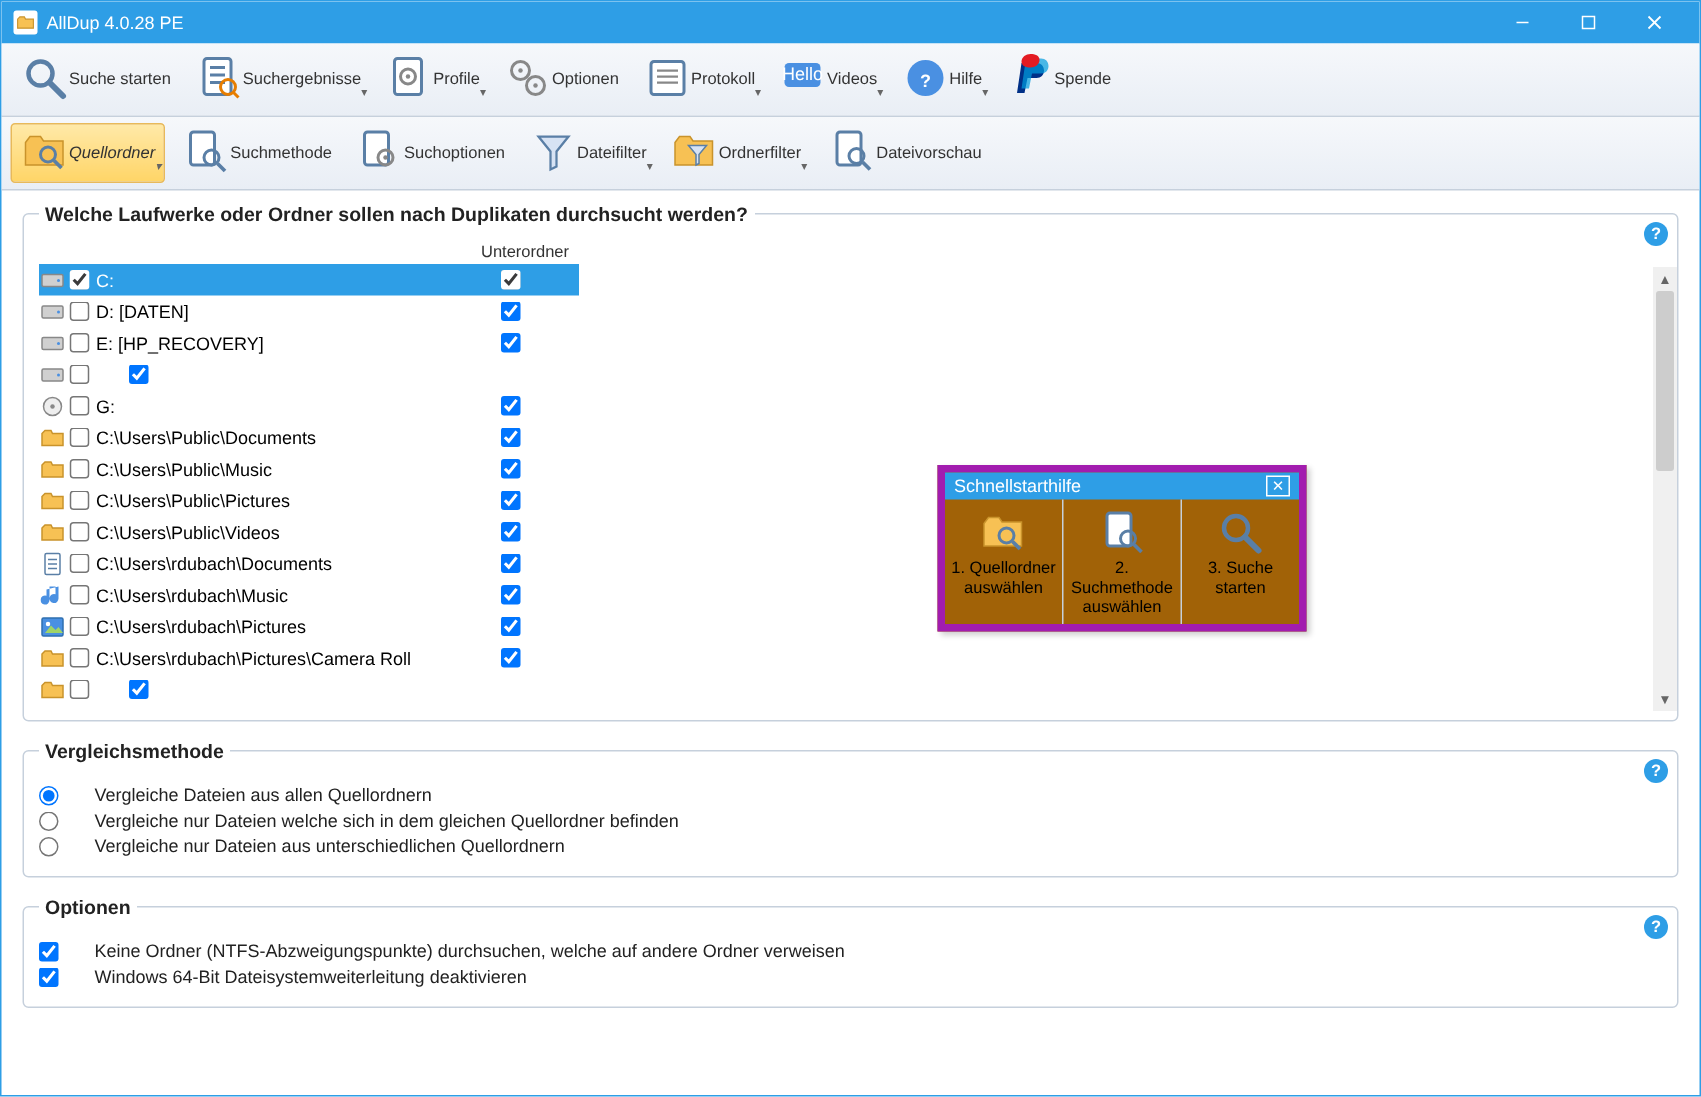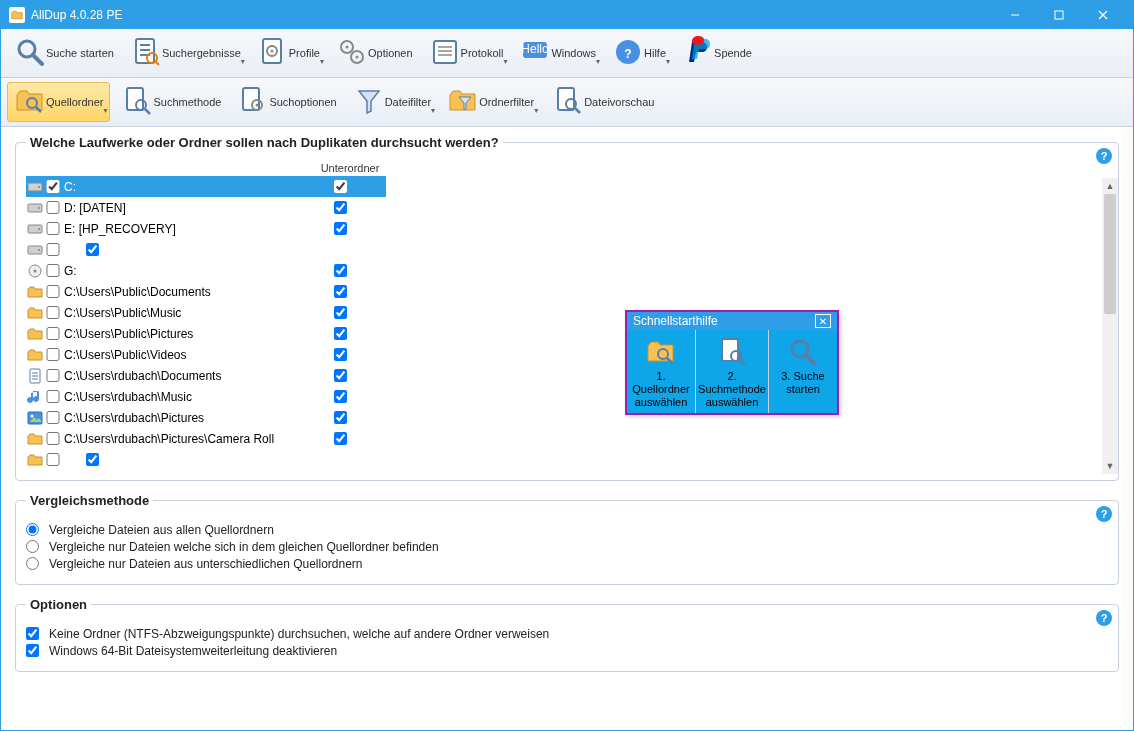--- a/index.html
+++ b/index.html
@@ -6,21 +6,21 @@
 body { background: #fff; width: 1134px; height: 731px; overflow: hidden; border: 1px solid #2e9ee6; }
 .titlebar { background: #2e9ee6; height: 28px; display: flex; align-items: center; color: #fff; padding: 0 8px; }
 .titlebar .app-icon { width: 16px; height: 16px; background: #fff; border-radius: 2px; margin-right: 6px; display:flex; align-items:center; justify-content:center;}
 .titlebar .app-icon svg { width:12px; height:12px; }
 .titlebar .title { flex: 1; font-size: 12px; }
 .winbtns { display: flex; gap: 0; }
 .winbtn { width: 44px; height: 28px; display: flex; align-items: center; justify-content: center; color: #fff; }
 
 .ribbon { background: linear-gradient(#f6f8fb,#e9eef5); border-bottom: 1px solid #c6d0dc; padding: 4px 6px; display: flex; gap: 2px; }
 .rbtn { display: flex; flex-direction: row; align-items: center; justify-content: flex-end; min-width: 58px; padding: 2px 6px 4px; border: 1px solid transparent; border-radius: 3px; position: relative; }
-.rbtn.active { border-color: #e8b95a; background: linear-gradient(#ffe9a8,#ffd567); }
+.rbtn.active { border-color: #e8b95a; background: linear-gradient(#ffe9a8,#ffd567); font-style: italic; }
 .rbtn .icon { width: 32px; height: 32px; display: flex; align-items: center; justify-content: center; }
 .rbtn .lbl { font-size: 11px; margin-top: 2px; color: #333; white-space: nowrap; }
 .rbtn .dd { position: absolute; right: 2px; bottom: 6px; font-size: 8px; color: #666; }
 
 .ribbon2 { background: linear-gradient(#f6f8fb,#e9eef5); border-bottom: 1px solid #c6d0dc; padding: 4px 6px; display: flex; gap: 2px; }
 
 .content { padding: 8px 14px; }
 fieldset.group { border: 1px solid #c6d0dc; border-radius: 4px; margin-bottom: 12px; position: relative; padding: 12px 10px 10px; }
 fieldset.group > legend { font-weight: bold; font-size: 13px; padding: 0 4px; color: #222; }
 .help { position: absolute; right: 6px; top: -2px; width: 16px; height: 16px; background: #2e9ee6; color: #fff; border-radius: 50%; font-size: 11px; display: flex; align-items: center; justify-content: center; font-weight: bold; }
@@ -34,31 +34,31 @@
 .row .path { padding-left: 4px; width: 248px; overflow: hidden; text-overflow: ellipsis; white-space: nowrap; font-size: 12px; }
 .row .sub { margin-left: 26px; }
 .row.sel { background: #2e9ee6; color: #fff; }
 .row.sel input[type=checkbox] { accent-color: #fff; }
 .foldertbl .body { border: 0; }
 .scroll { position: absolute; right: 0; top: 28px; bottom: 6px; width: 16px; background: #f0f0f0; display:flex; flex-direction:column; }
 .scroll .arr { height:16px; background:#f0f0f0; display:flex; align-items:center; justify-content:center; color:#666; font-size:9px; }
 .scroll .track { flex:1; background:#f0f0f0; position:relative; }
 .scroll .thumb { position:absolute; top:0; left:2px; right:2px; height:120px; background:#cdcdcd; border-radius:2px; }
 
-.quickstart { position: absolute; left: 625px; top: 310px; width: 214px; border: 2px solid #a21caf; background: #0ea5e9; box-shadow: 2px 2px 4px rgba(0,0,0,0.2); z-index: 50; }
+.quickstart { position: absolute; left: 625px; top: 310px; width: 246px; border: 5px solid #a21caf; background: #a16207; box-shadow: 2px 2px 4px rgba(0,0,0,0.2); z-index: 50; }
 .quickstart .qhdr { background: #2e9ee6; color: #fff; font-size: 12px; padding: 2px 6px; display: flex; align-items: center; }
 .quickstart .qhdr .qtitle { flex: 1; }
 .quickstart .qhdr .qclose { width: 16px; height: 14px; display:flex; align-items:center; justify-content:center; background:#2e9ee6; border:1px solid #fff; font-size:10px; }
 .quickstart .qbody { display: flex; justify-content: flex-end; }
 .qcell { flex: 1; border-right: 1px solid #c6d0dc; padding: 6px 2px 4px; display: flex; flex-direction: column; align-items: center; text-align: center; }
 .qcell:last-child { border-right: none; }
 .qcell .qi { width: 32px; height: 32px; display:flex; align-items:center; justify-content:center; }
 .qcell .ql { font-size: 11px; line-height: 13px; margin-top: 2px; }
 
-.radio-row, .chk-row { display: flex; align-items: flex-start; gap: 10px; margin: 3px 0; }
+.radio-row, .chk-row { display: flex; align-items: flex-end; gap: 24px; margin: 3px 0; }
 .radio-row label, .chk-row label { font-size: 12px; color: #222; }
 
 svg { display:block; }
 </style>
 </head>
 <body>
 
 <svg width="0" height="0" style="position:absolute">
 <defs>
 <g id="i-magnifier">
@@ -228,21 +228,21 @@
       </div>
       <div class="lbl">Protokoll</div>
       <div class="dd">▾</div>
     </div>
     <div class="rbtn">
       <div class="icon">
         <svg width="32" height="32" viewBox="0 0 32 32">
           <use href="#i-hello"></use>
         </svg>
       </div>
-      <div class="lbl">Windows</div>
+      <div class="lbl">Videos</div>
       <div class="dd">▾</div>
     </div>
     <div class="rbtn">
       <div class="icon">
         <svg width="32" height="32" viewBox="0 0 32 32">
           <use href="#i-help"></use>
         </svg>
       </div>
       <div class="lbl">Hilfe</div>
       <div class="dd">▾</div>

